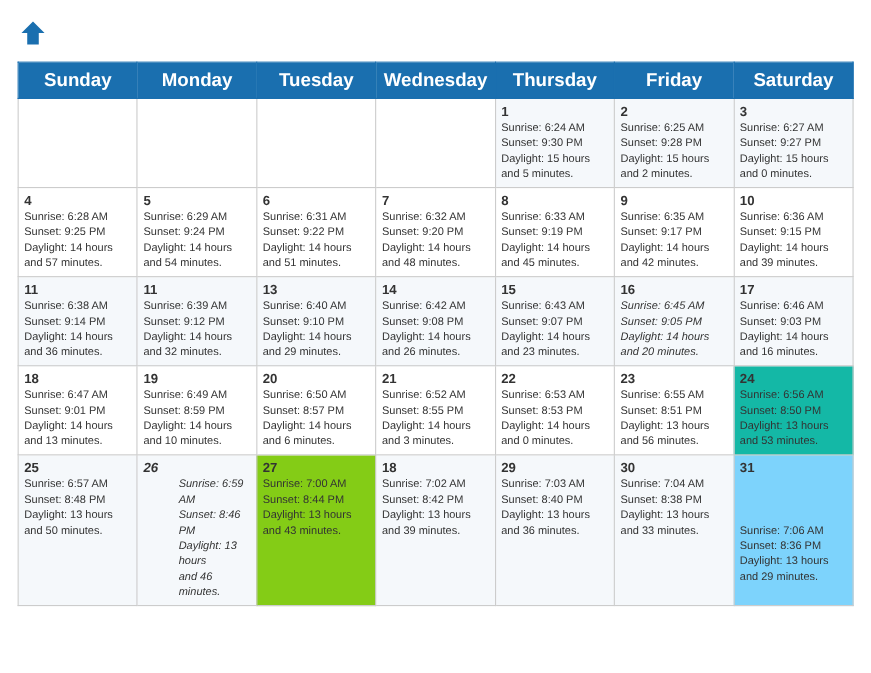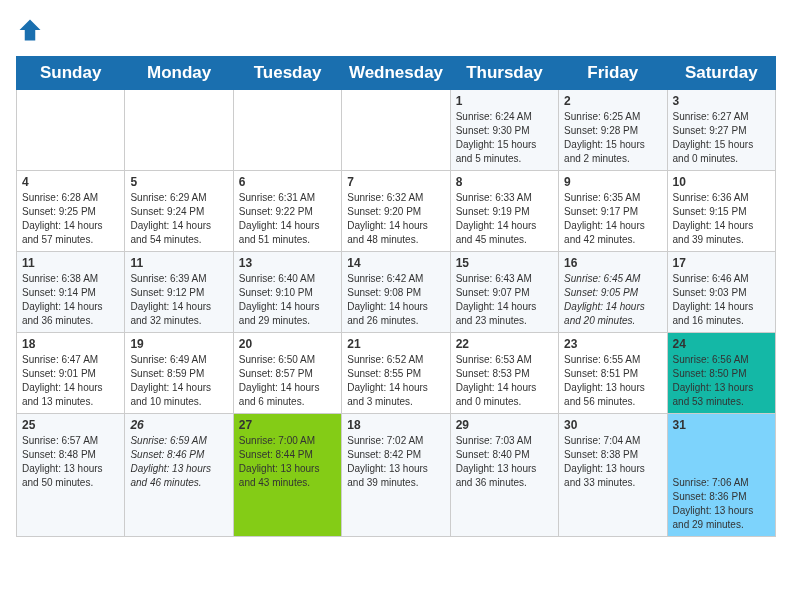--- a/index.html
+++ b/index.html
@@ -312,21 +312,21 @@
       <tr>
         <td style="background: rgb(245, 248, 251);">
           <span class="day-num">25</span>
           <div class="day-info" style="white-space: pre-line;">Sunrise: 6:57 AM
 Sunset: 8:48 PM
 Daylight: 13 hours
 and 50 minutes.</div>
         </td>
         <td style="background: rgb(245, 248, 251); font-style: italic;">
           <span class="day-num">26</span>
-          <div class="day-info" style="white-space: pre-line;">Sunrise: 6:59 AM
+          <div class="day-info" style="white-space: pre-line; margin-left: 32px;">Sunrise: 6:59 AM
 Sunset: 8:46 PM
 Daylight: 13 hours
 and 46 minutes.</div>
         </td>
         <td style="background: #84cc16;">
           <span class="day-num">27</span>
           <div class="day-info" style="white-space: pre-line;">Sunrise: 7:00 AM
 Sunset: 8:44 PM
 Daylight: 13 hours
 and 43 minutes.</div>

